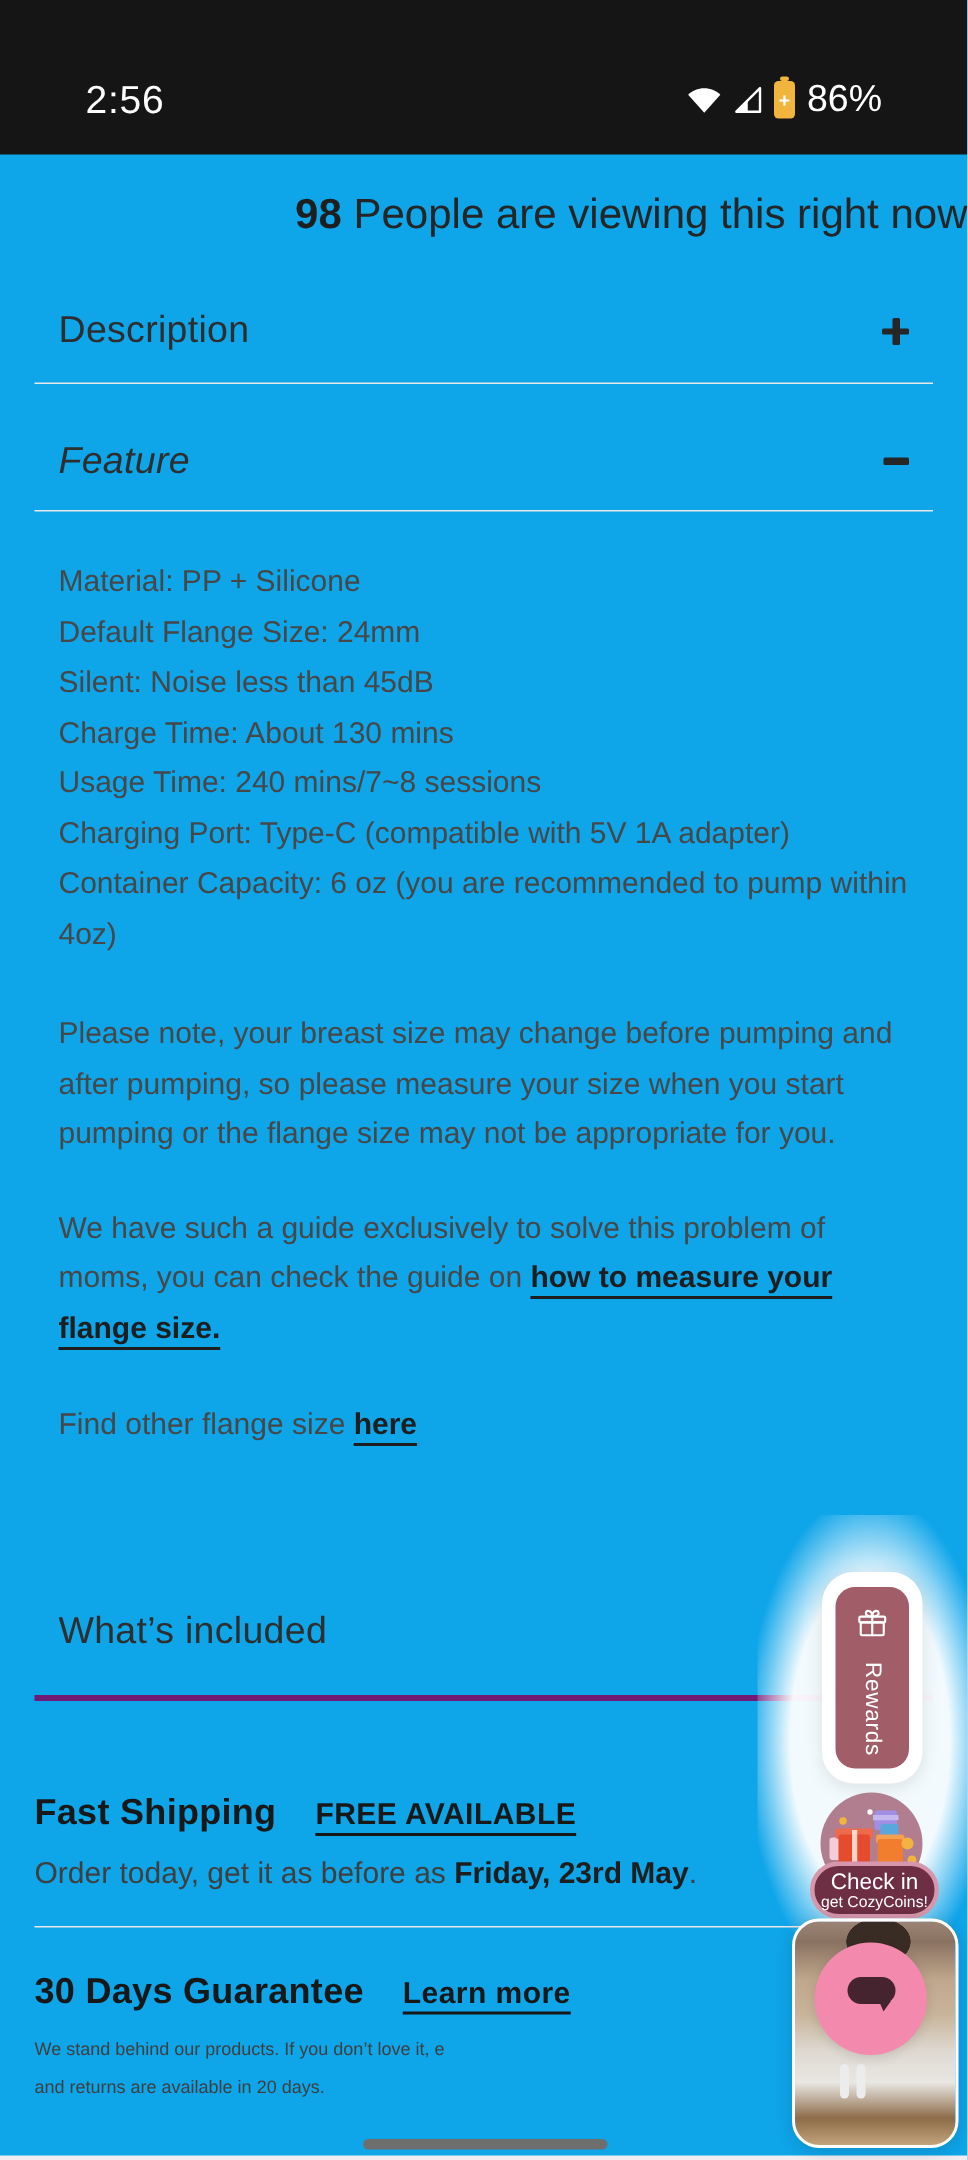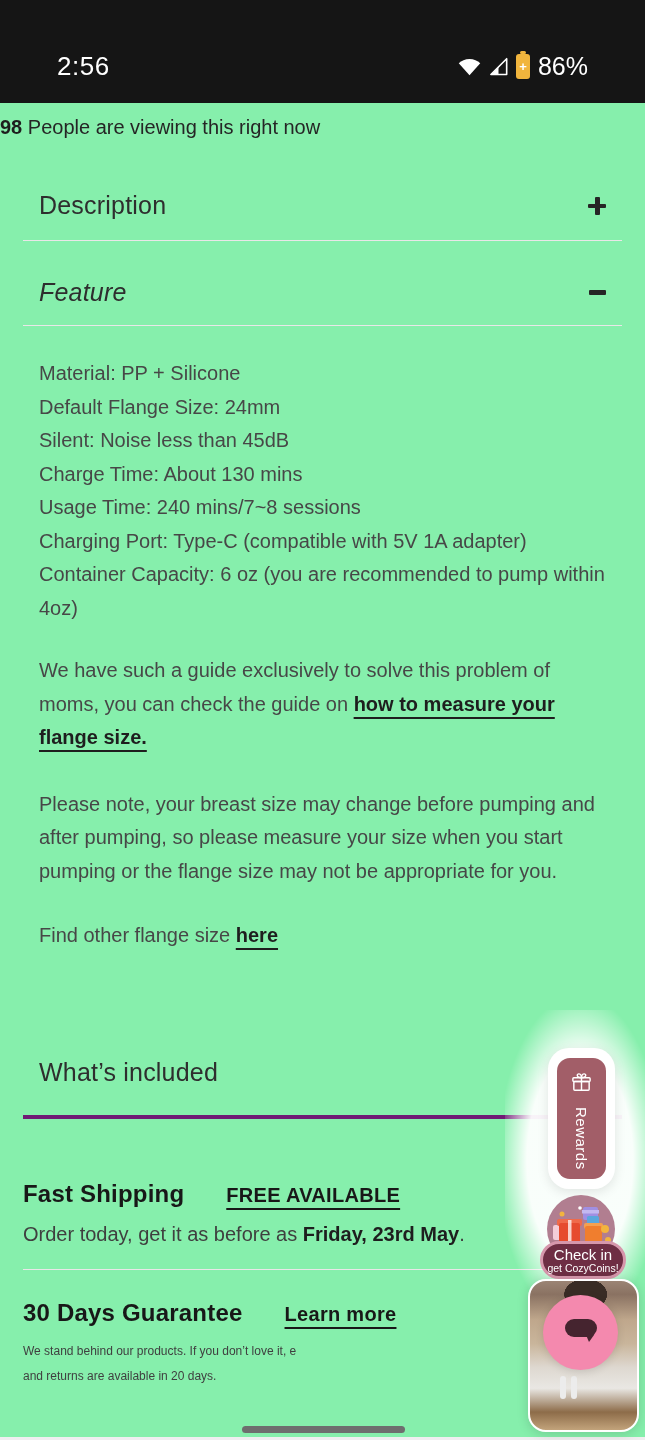--- a/index.html
+++ b/index.html
@@ -1,34 +1,34 @@
 <!DOCTYPE html>
 <html><head>
 <meta charset="utf-8">
 <style>
   html,body{margin:0;padding:0;background:#fff;}
-  .screen{position:relative;width:645px;height:1440px;background:#86efac;overflow:hidden;
+  .screen{position:relative;width:645px;height:1440px;background:#0ea5e9;overflow:hidden;
           font-family:"Liberation Sans","DejaVu Sans",sans-serif;color:#3c3c3c;}
 
   
   .statusbar{position:relative;height:103px;background:#151515;box-sizing:border-box;
              display:flex;align-items:flex-end;justify-content:space-between;
              padding:0 57px 24px 57px;color:#fff;}
   .sb-time{font-size:26px;font-weight:500;letter-spacing:.5px;line-height:1;}
   .sb-right{display:flex;align-items:center;gap:8px;}
   .sb-right svg{display:block;}
   .battery{position:relative;width:14px;height:25px;background:#f1b53d;border-radius:3px;}
   .battery::before{content:"";position:absolute;top:-3px;left:4px;width:6px;height:3px;
                    background:#f1b53d;border-radius:1.5px;}
   .battery .bolt{position:absolute;left:0;top:0;width:14px;height:25px;display:flex;
                  align-items:center;justify-content:center;color:#fff;font-size:13px;font-weight:700;}
   .sb-batt-pct{font-size:25px;font-weight:400;line-height:1;}
 
   
-  .viewing{padding-top:15px;height:19px;text-align:left;font-size:20px;color:#252525;line-height:19px;}
+  .viewing{padding-top:30px;height:19px;text-align:right;font-size:28px;color:#252525;line-height:19px;}
 
   
   .col{margin:0 23px;}
   .acc-row{box-sizing:border-box;display:flex;align-items:center;justify-content:space-between;
            padding:0 16px;border-bottom:1px solid #e9e7e8;cursor:pointer;}
   .acc-title{font-size:25px;color:#2e2e2e;letter-spacing:.2px;}
   .row-desc{height:104px;padding-top:34px;}
   .row-feat{height:85px;padding-top:19px;font-style:italic;}
   .plus{position:relative;width:18px;height:18px;flex:0 0 auto;}
   .plus::before{content:"";position:absolute;left:0;top:7px;width:18px;height:4.5px;background:#262626;border-radius:1px;}
@@ -44,21 +44,21 @@
   .para-find{margin-top:31px;}
   .b{font-weight:700;color:#1e1e1e;}
   .u{text-decoration:underline;text-underline-offset:6px;text-decoration-thickness:2px;}
 
   .row-whats{box-sizing:border-box;padding:105px 16px 28px 16px;border-bottom:4px solid #701a75;
              display:flex;align-items:flex-end;justify-content:space-between;cursor:pointer;}
 
   
   .sect{margin:0 23px;}
   .sect-ship{box-sizing:border-box;padding-top:61px;padding-bottom:21px;border-bottom:1px solid #e9e7e8;}
-  .sect-head{display:flex;align-items:baseline;gap:42px;}
+  .sect-head{display:flex;align-items:baseline;gap:26px;}
   .sect-title{font-size:24px;font-weight:700;color:#181818;line-height:28px;letter-spacing:.2px;}
   .sect-link{font-size:20px;font-weight:700;color:#181818;letter-spacing:.3px;
              text-decoration:underline;text-underline-offset:6px;text-decoration-thickness:2px;cursor:pointer;}
   .ship-order{margin-top:13px;font-size:20px;color:#3f3f3f;line-height:27px;}
   .sect-guar{padding-top:29px;}
   .guar-text{margin-top:12px;font-size:12px;color:#3f3f3f;}
   .guar-text .line{line-height:25.5px;}
 
   
   .scrollbar{position:absolute;left:242px;top:1426px;width:163px;height:7px;background:#6e6e6e;border-radius:4px;}
@@ -138,22 +138,22 @@
     <div class="feature-body">
       <div>
           <div class="spec-line">Material: PP + Silicone</div>
           <div class="spec-line">Default Flange Size: 24mm</div>
           <div class="spec-line">Silent: Noise less than 45dB</div>
           <div class="spec-line">Charge Time: About 130 mins</div>
           <div class="spec-line">Usage Time: 240 mins/7~8 sessions</div>
           <div class="spec-line">Charging Port: Type-C (compatible with 5V 1A adapter)</div>
           <div class="spec-line">Container Capacity: 6 oz (you are recommended to pump within 4oz)</div>
         </div>
+      <div class="para para-note"><span>Please note, your breast size may change before pumping and after pumping, so please measure your size when you start pumping or the flange size may not be appropriate for you.</span></div>
       <div class="para para-guide"><span>We have such a guide exclusively to solve this problem of moms, you can check the guide on </span><span class="b u">how to measure your flange size.</span></div>
-      <div class="para para-note"><span>Please note, your breast size may change before pumping and after pumping, so please measure your size when you start pumping or the flange size may not be appropriate for you.</span></div>
       <div class="para para-find"><span>Find other flange size </span><span class="b u">here</span></div>
     </div>
 
     <div class="row-whats">
       <span class="acc-title">What’s included</span>
     </div>
   </div>
 
   <div class="sect sect-ship">
     <div class="sect-head">

